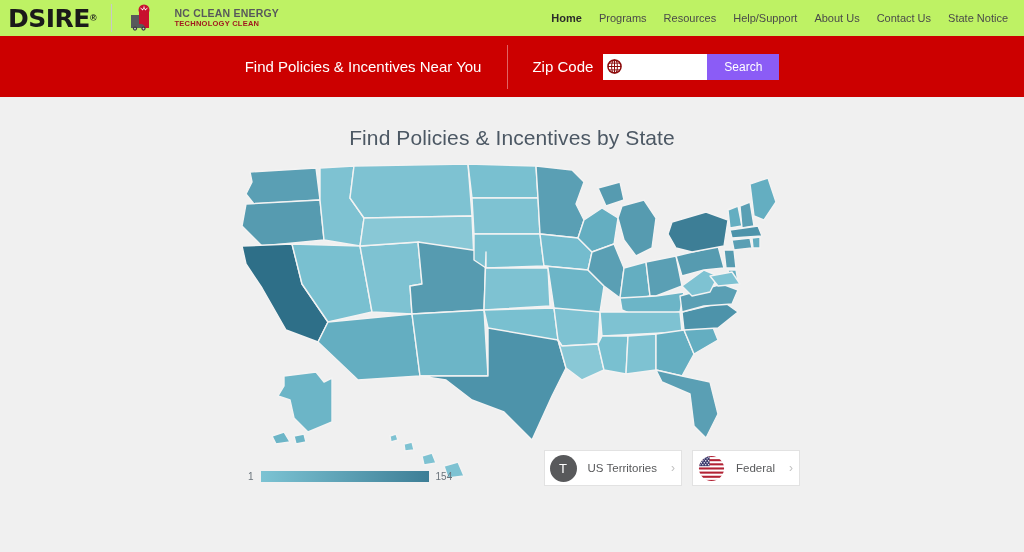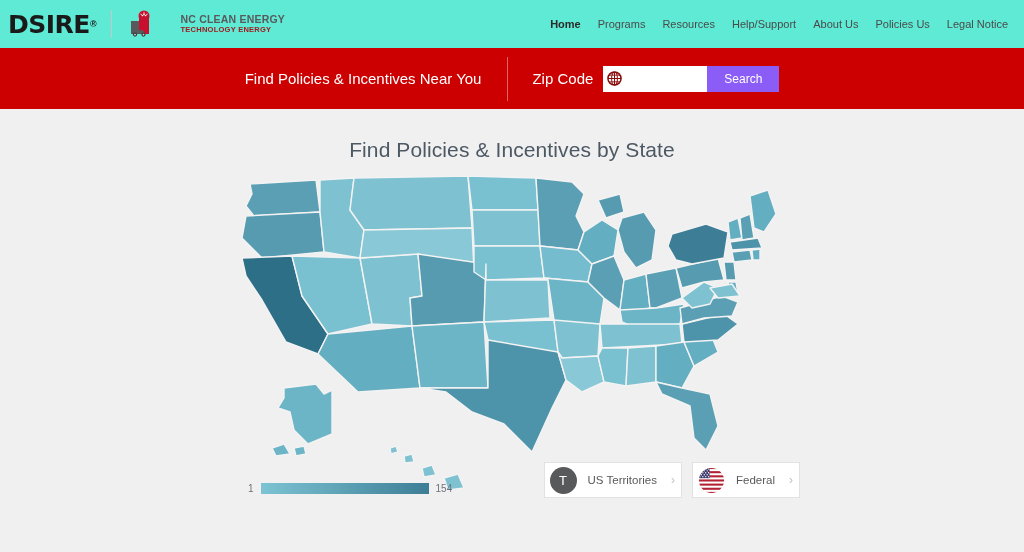--- a/index.html
+++ b/index.html
@@ -5,36 +5,36 @@
   * { box-sizing: border-box; margin: 0; padding: 0; }
   html, body {
     width: 1024px; height: 552px;
     font-family: "Liberation Sans", sans-serif;
     background: #f0f0f0;
     overflow: hidden;
   }
 
   
   .topbar {
-    height: 48px; background: #5eead4;
+    height: 36px; background: #bef264;
     display: flex; align-items: center;
     padding: 0 16px 0 8px;
     position: relative;
   }
   .brand { display: flex; align-items: center; gap: 0; }
   .dsire-word {
     font-family: "DejaVu Sans", sans-serif;
     font-weight: bold; font-size: 25px; letter-spacing: -0.5px;
     color: #1a1a1a; line-height: 1;
   }
   .reg { font-size: 9px; vertical-align: super; font-weight: bold; color:#1a1a1a; }
   .brand-divider {
     width: 1px; height: 28px; background: #c8c8c8; margin: 0 14px;
   }
-  .nccetc { display: flex; align-items: center; gap: 19px; }
+  .nccetc { display: flex; align-items: center; gap: 13px; }
   .nccetc-mark { width: 36px; height: 28px; display:block; }
   .nccetc-text { line-height: 1.08; }
   .nccetc-l1 {
     font-size: 10.5px; font-weight: bold; color: #58595b;
     letter-spacing: 0.2px; font-family: "Liberation Sans", sans-serif;
   }
   .nccetc-l2 {
     font-size: 7.5px; font-weight: bold; color: #a0191e;
     letter-spacing: 0.25px;
   }
@@ -138,33 +138,33 @@
         <path d="M13.6 3.2 L17.4 5.6 L16.6 6.6 Z" fill="#ffffff"></path>
         <path d="M22.4 3.2 L18.6 5.6 L19.4 6.6 Z" fill="#ffffff"></path>
         <path d="M6 24 q1.5 -4 5 -4 h4 q3 0 4.5 4 Z" fill="#58595b"></path>
         <circle cx="9" cy="24.6" r="2.1" fill="#3a3a3c"></circle>
         <circle cx="17.5" cy="24.6" r="2.1" fill="#3a3a3c"></circle>
         <circle cx="9" cy="24.6" r="0.9" fill="#d9d9d9"></circle>
         <circle cx="17.5" cy="24.6" r="0.9" fill="#d9d9d9"></circle>
       </svg>
       <div class="nccetc-text">
         <div class="nccetc-l1">NC CLEAN ENERGY</div>
-        <div class="nccetc-l2">TECHNOLOGY ENERGY</div>
+        <div class="nccetc-l2">TECHNOLOGY CLEAN</div>
       </div>
     </div>
   </div>
 
   <nav class="mainnav">
     <a href="#" class="active">Home</a>
     <a href="#">Programs</a>
     <a href="#">Resources</a>
     <a href="#">Help/Support</a>
     <a href="#">About Us</a>
-    <a href="#">Policies Us</a>
-    <a href="#">Legal Notice</a>
+    <a href="#">Contact Us</a>
+    <a href="#">State Notice</a>
   </nav>
 </div>
 
 <div class="redband" style="background: rgb(204, 0, 0);">
   <div class="redband-inner">
     <div class="near-you">Find Policies &amp; Incentives Near You</div>
     <div class="vdiv"></div>
     <div class="zipwrap">
       <span class="ziplabel">Zip Code</span>
       <div class="zipfield">

